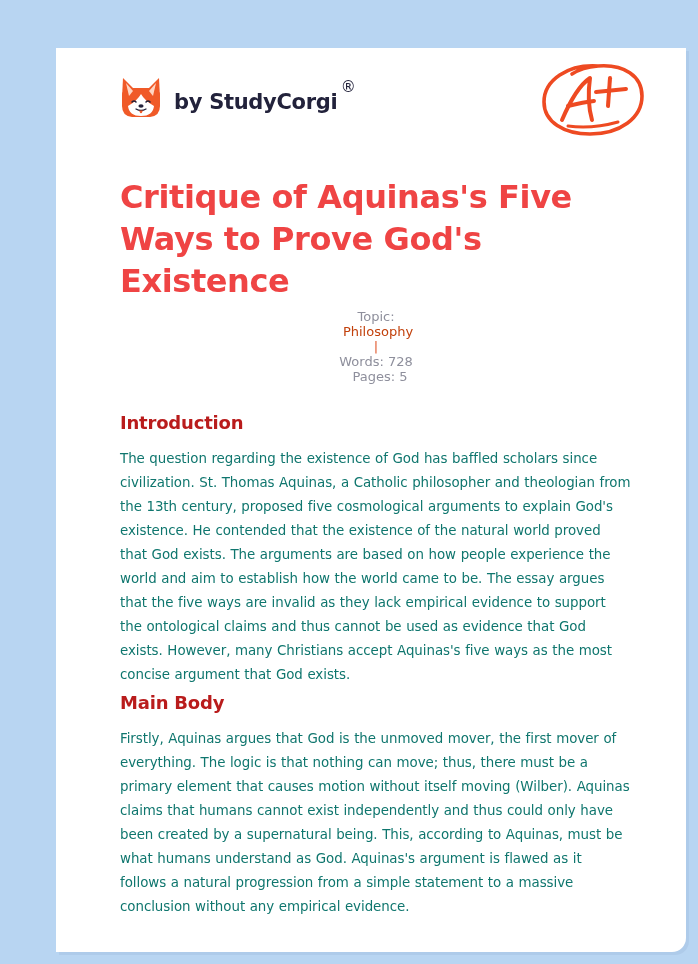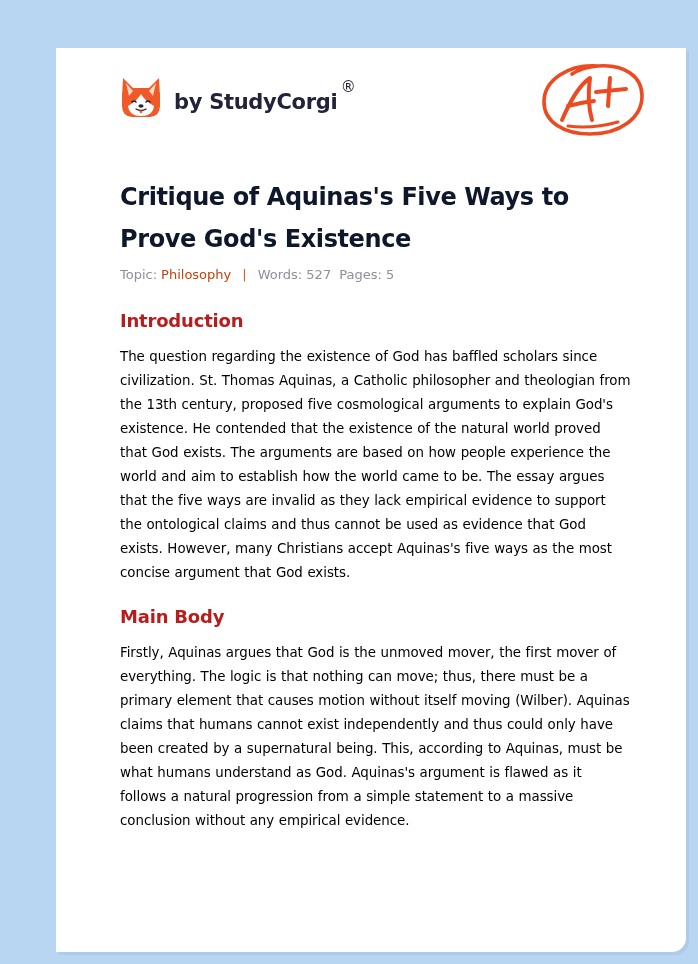--- a/index.html
+++ b/index.html
@@ -43,44 +43,45 @@
     }
     .grade {
       position: absolute; left: 482px; top: 10px;
       width: 110px; height: 82px;
     }
     .content {
       position: absolute; left: 64px; top: 128px; width: 512px;
     }
     .title {
       font-family: "DejaVu Sans", sans-serif;
-      font-weight: bold; font-size: 24px; line-height: 42px;
-      color: #0f172a; letter-spacing: -0.4px;
+      font-weight: bold; font-size: 32px; line-height: 42px;
+      color: #ef4444; letter-spacing: -0.4px;
     }
     .meta {
       margin-top: 7px;
       font-size: 13px; color: #8e8f9c; display: flex; align-items: center;
       font-family: "DejaVu Sans", sans-serif;
+      flex-direction: column;
     }
     .meta .topic-val { color: #c2410c; margin-left: 4px; }
     .meta .sep { color: #e1572c; margin: 0 11px 0 11px; }
     .meta .pages { margin-left: 8px; }
     h2.section {
       font-family: "DejaVu Sans", sans-serif;
       font-weight: bold; font-size: 18px; color: #b91c1c;
       margin-top: 27px; line-height: 24px; letter-spacing: -0.2px;
     }
     p.para {
       font-family: "DejaVu Sans", sans-serif;
-      font-size: 13.4px; line-height: 24px; color: #000000;
+      font-size: 13.4px; line-height: 24px; color: #0f766e;
       margin-top: 12px; letter-spacing: -0.05px;
       word-spacing: 0.4px;
     }
     p.para + p.para { margin-top: 18px; }
-    h2.section.second { margin-top: 20px; }
+    h2.section.second { margin-top: 4px; }
   </style>
 </head>
 <body>
 
 <div class="page">
   <div class="card">
 
     <div class="header">
       <div class="logo">
         <svg class="corgi" viewBox="0 0 42 46">
@@ -124,21 +125,21 @@
       </svg>
     </div>
 
     <div class="content">
       <h1 class="title">Critique of Aquinas's Five Ways to Prove God's Existence</h1>
 
       <div class="meta">
         <span>Topic:</span>
         <span class="topic-val">Philosophy</span>
         <span class="sep">|</span>
-        <span>Words: 527</span>
+        <span>Words: 728</span>
         <span class="pages">Pages: 5</span>
       </div>
 
       <h2 class="section">Introduction</h2>
       <p class="para">The question regarding the existence of God has baffled scholars since civilization. St. Thomas Aquinas, a Catholic philosopher and theologian from the 13th century, proposed five cosmological arguments to explain God's existence. He contended that the existence of the natural world proved that God exists. The arguments are based on how people experience the world and aim to establish how the world came to be. The essay argues that the five ways are invalid as they lack empirical evidence to support the ontological claims and thus cannot be used as evidence that God exists. However, many Christians accept Aquinas's five ways as the most concise argument that God exists.</p>
 
       <h2 class="section second">Main Body</h2>
       <p class="para">Firstly, Aquinas argues that God is the unmoved mover, the first mover of everything. The logic is that nothing can move; thus, there must be a primary element that causes motion without itself moving (Wilber). Aquinas claims that humans cannot exist independently and thus could only have been created by a supernatural being. This, according to Aquinas, must be what humans understand as God. Aquinas's argument is flawed as it follows a natural progression from a simple statement to a massive conclusion without any empirical evidence.</p>
     </div>
 

